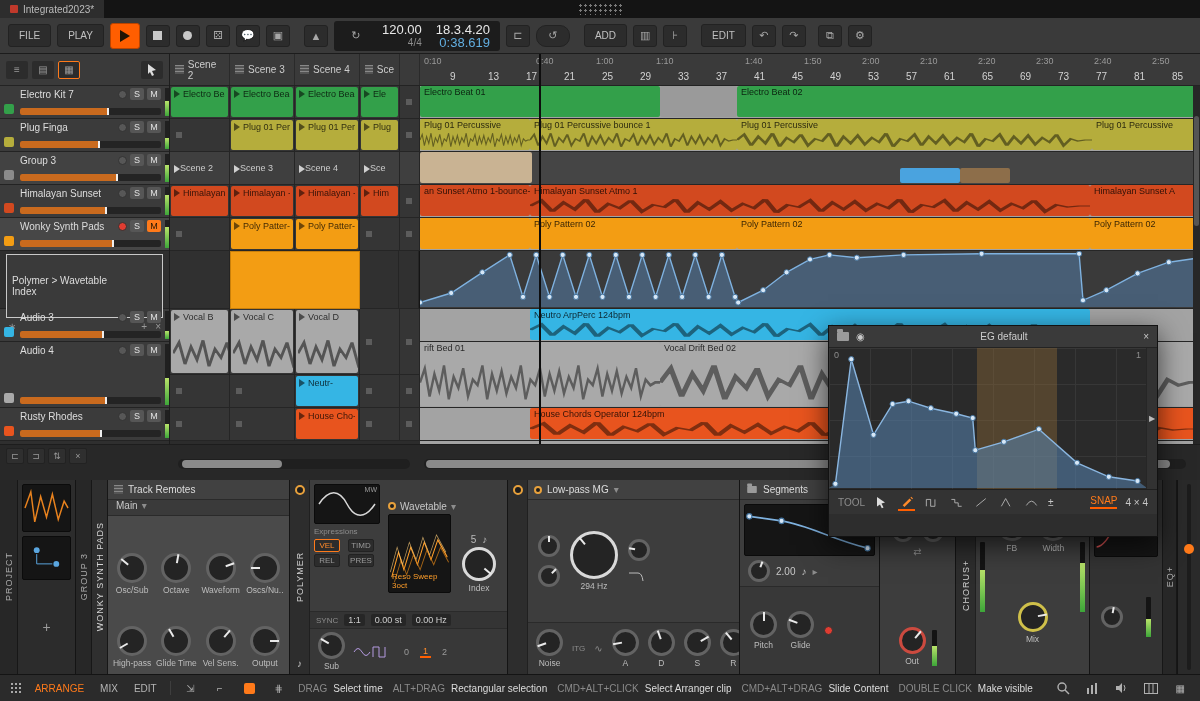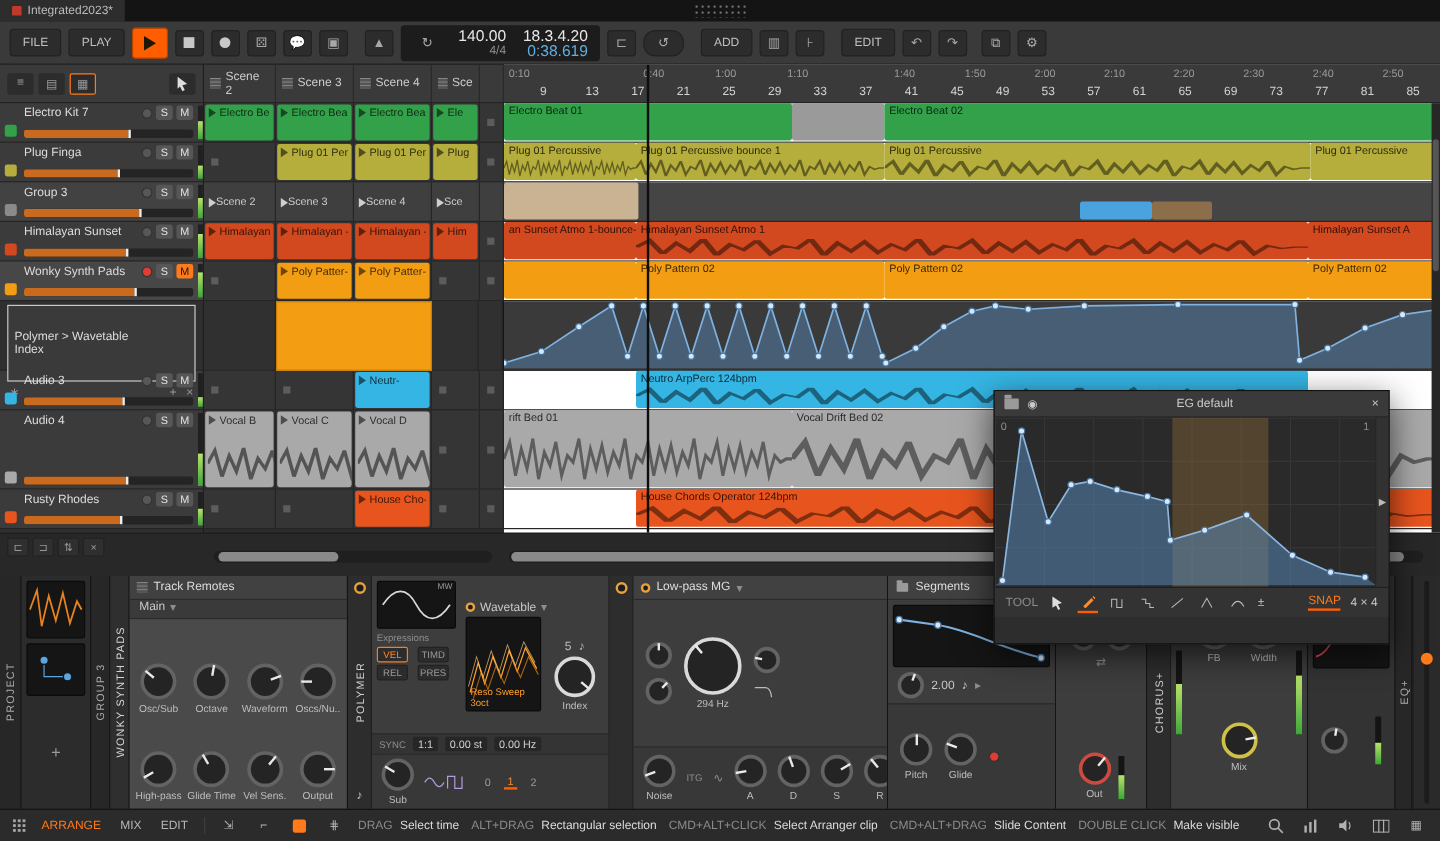--- a/index.html
+++ b/index.html
@@ -61,21 +61,21 @@
 .stopsq{width:6px;height:6px;background:#5c5c5c;margin-left:6px;flex:none}
 .clip{position:absolute;inset:1px;display:flex;align-items:flex-start;gap:3px;padding:2px 3px;overflow:hidden;border-radius:2px}
 .ptri{width:0;height:0;border-left:6px solid rgba(0,0,0,.55);border-top:4px solid transparent;border-bottom:4px solid transparent;flex:none;margin-top:1px}
 .clip span{font-size:9px;color:rgba(0,0,0,.75);white-space:nowrap;overflow:hidden}
 .groupcell .ptri{border-left-color:#cfcfcf}
 .groupcell{background:#3f3f3f}
 .groupcell span{color:#ccc;font-size:9px;white-space:nowrap;overflow:hidden}
 .lwave{position:absolute;left:2px;right:2px;bottom:2px;height:55%;color:rgba(0,0,0,.5)}
 #wonkyblock{position:absolute;left:60px;top:197px;width:130px;height:58px;background:#f39d13;border:1px solid #c97f0a}
 
-#arranger{left:420px;top:54px;width:780px;height:390px;background:#ffffff;overflow:hidden}
+#arranger{left:420px;top:54px;width:780px;height:390px;background:#a3a3a3;overflow:hidden}
 #ruler{position:absolute;left:0;top:0;width:780px;height:32px;background:#3a3a3a;border-bottom:1px solid #232323}
 #ruler .times span{position:absolute;top:2px;color:#9a9a9a;font-size:9px}
 #ruler .bars span{position:absolute;top:17px;color:#d2d2d2}
 .arow{position:absolute;left:0;width:780px;border-bottom:1px solid #262626}
 .aclip{position:absolute;top:0;bottom:1px;border-radius:2px;overflow:hidden}
 .aclip span{display:block;font-size:9px;color:rgba(0,0,0,.78);padding:1px 4px;white-space:nowrap}
 .awave{position:absolute;left:0;right:0;bottom:1px;width:100%;height:58%;color:rgba(0,0,0,.45)}
 .pat{background-image:repeating-linear-gradient(90deg,rgba(0,0,0,.14) 0 3px,transparent 3px 11px)}
 #playhead{position:absolute;left:119px;top:0;bottom:0;width:2px;background:#0e0e0e}
 #vscroll{position:absolute;right:0;top:32px;width:7px;bottom:0;background:#272727}
@@ -175,21 +175,21 @@
   <div class="ibtn">
       <span class="dotg"></span>
     </div>
   <div class="ibtn">⚄</div>
   <div class="ibtn">💬</div>
   <div class="ibtn">▣</div>
   <div class="ibtn" style="margin-left:8px">▲</div>
   <div id="display">
     <div class="ibtn" style="background:none;border:none">↻</div>
     <div class="col">
-      <span class="big">140.00</span>
+      <span class="big">120.00</span>
       <span class="dim">4/4</span>
     </div>
     <div class="col">
       <span class="big">18.3.4.20</span>
       <span class="big blue">0:38.619</span>
     </div>
   </div>
   <div class="ibtn">⊏</div>
   <div class="ibtn pill">↺</div>
   <div class="tbtn" style="margin-left:8px">
@@ -558,40 +558,20 @@
         <span class="stopsq"></span>
       </div>
   </div>
   <div class="lrow dev">
     <div class="cell" style="width:60px;background:#303030"></div>
     <div class="cell" style="width:65px;background:#303030"></div>
     <div class="cell" style="width:65px;background:#303030"></div>
     <div class="cell" style="width:40px;background:#303030"></div>
     <div class="cell" style="width:20px;background:#303030"></div>
   </div>
-  <div class="lrow">
-    <div class="cell" style="width:60px">
-        <span class="stopsq"></span>
-      </div>
-    <div class="cell" style="width:65px">
-        <span class="stopsq"></span>
-      </div>
-    <div class="cell" style="width:65px">
-        <div class="clip" style="background:#35b5e4">
-          <span class="ptri"></span>
-          <span>Neutr-</span>
-        </div>
-      </div>
-    <div class="cell" style="width:40px">
-        <span class="stopsq"></span>
-      </div>
-    <div class="cell" style="width:20px">
-        <span class="stopsq"></span>
-      </div>
-  </div>
   <div class="lrow tall">
     <div class="cell" style="width:60px">
         <div class="clip" style="background:#a9a9a9">
           <span class="ptri"></span>
           <span>Vocal B</span>
           <svg class="lwave">
             <use href="#wf"></use>
           </svg>
         </div>
       </div>
@@ -604,20 +584,40 @@
           </svg>
         </div>
       </div>
     <div class="cell" style="width:65px">
         <div class="clip" style="background:#a9a9a9">
           <span class="ptri"></span>
           <span>Vocal D</span>
           <svg class="lwave">
             <use href="#wf"></use>
           </svg>
+        </div>
+      </div>
+    <div class="cell" style="width:40px">
+        <span class="stopsq"></span>
+      </div>
+    <div class="cell" style="width:20px">
+        <span class="stopsq"></span>
+      </div>
+  </div>
+  <div class="lrow">
+    <div class="cell" style="width:60px">
+        <span class="stopsq"></span>
+      </div>
+    <div class="cell" style="width:65px">
+        <span class="stopsq"></span>
+      </div>
+    <div class="cell" style="width:65px">
+        <div class="clip" style="background:#35b5e4">
+          <span class="ptri"></span>
+          <span>Neutr-</span>
         </div>
       </div>
     <div class="cell" style="width:40px">
         <span class="stopsq"></span>
       </div>
     <div class="cell" style="width:20px">
         <span class="stopsq"></span>
       </div>
   </div>
   <div class="lrow">

